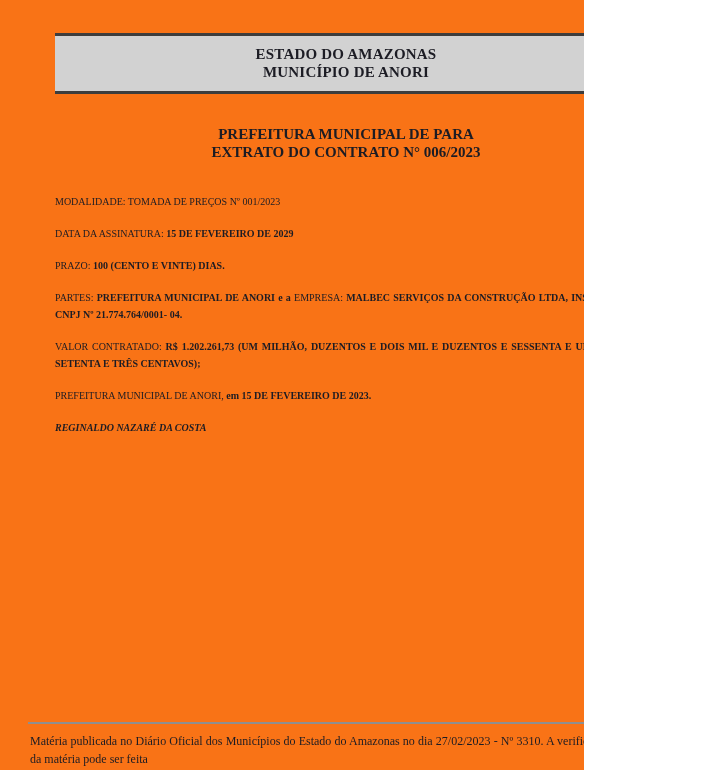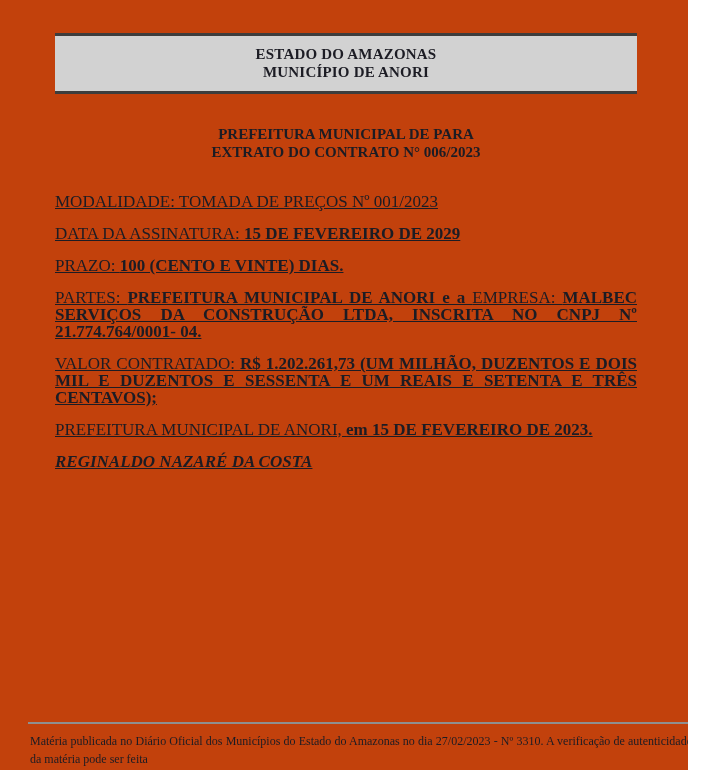--- a/index.html
+++ b/index.html
@@ -2,23 +2,23 @@
 <html><head>
 <meta charset="utf-8">
 <style>
   html, body {
     margin: 0;
     padding: 0;
     background: #ffffff;
   }
   .page {
     position: relative;
-    width: 688px;
+    width: 584px;
     height: 770px;
-    background: #c2410c;
+    background: #f97316;
     overflow: hidden;
     font-family: "Liberation Serif", serif;
     color: #1c1c24;
   }
   .header-box {
     position: absolute;
     left: 55px;
     top: 33px;
     width: 582px;
     box-sizing: border-box;
@@ -45,24 +45,23 @@
     line-height: 17.5px;
   }
   .content {
     position: absolute;
     left: 55px;
     top: 193px;
     width: 582px;
   }
   .para {
     margin: 0 0 15px 0;
-    font-size: 17px;
+    font-size: 10px;
     line-height: 17px;
     text-align: justify;
-    text-decoration: underline;
   }
   .seg-normal { font-weight: normal; font-style: normal; }
   .seg-bold { font-weight: bold; font-style: normal; }
   .seg-bold-italic { font-weight: bold; font-style: italic; }
   .published {
     position: absolute;
     left: 55px;
     top: 653px;
     width: 582px;
     text-align: right;

